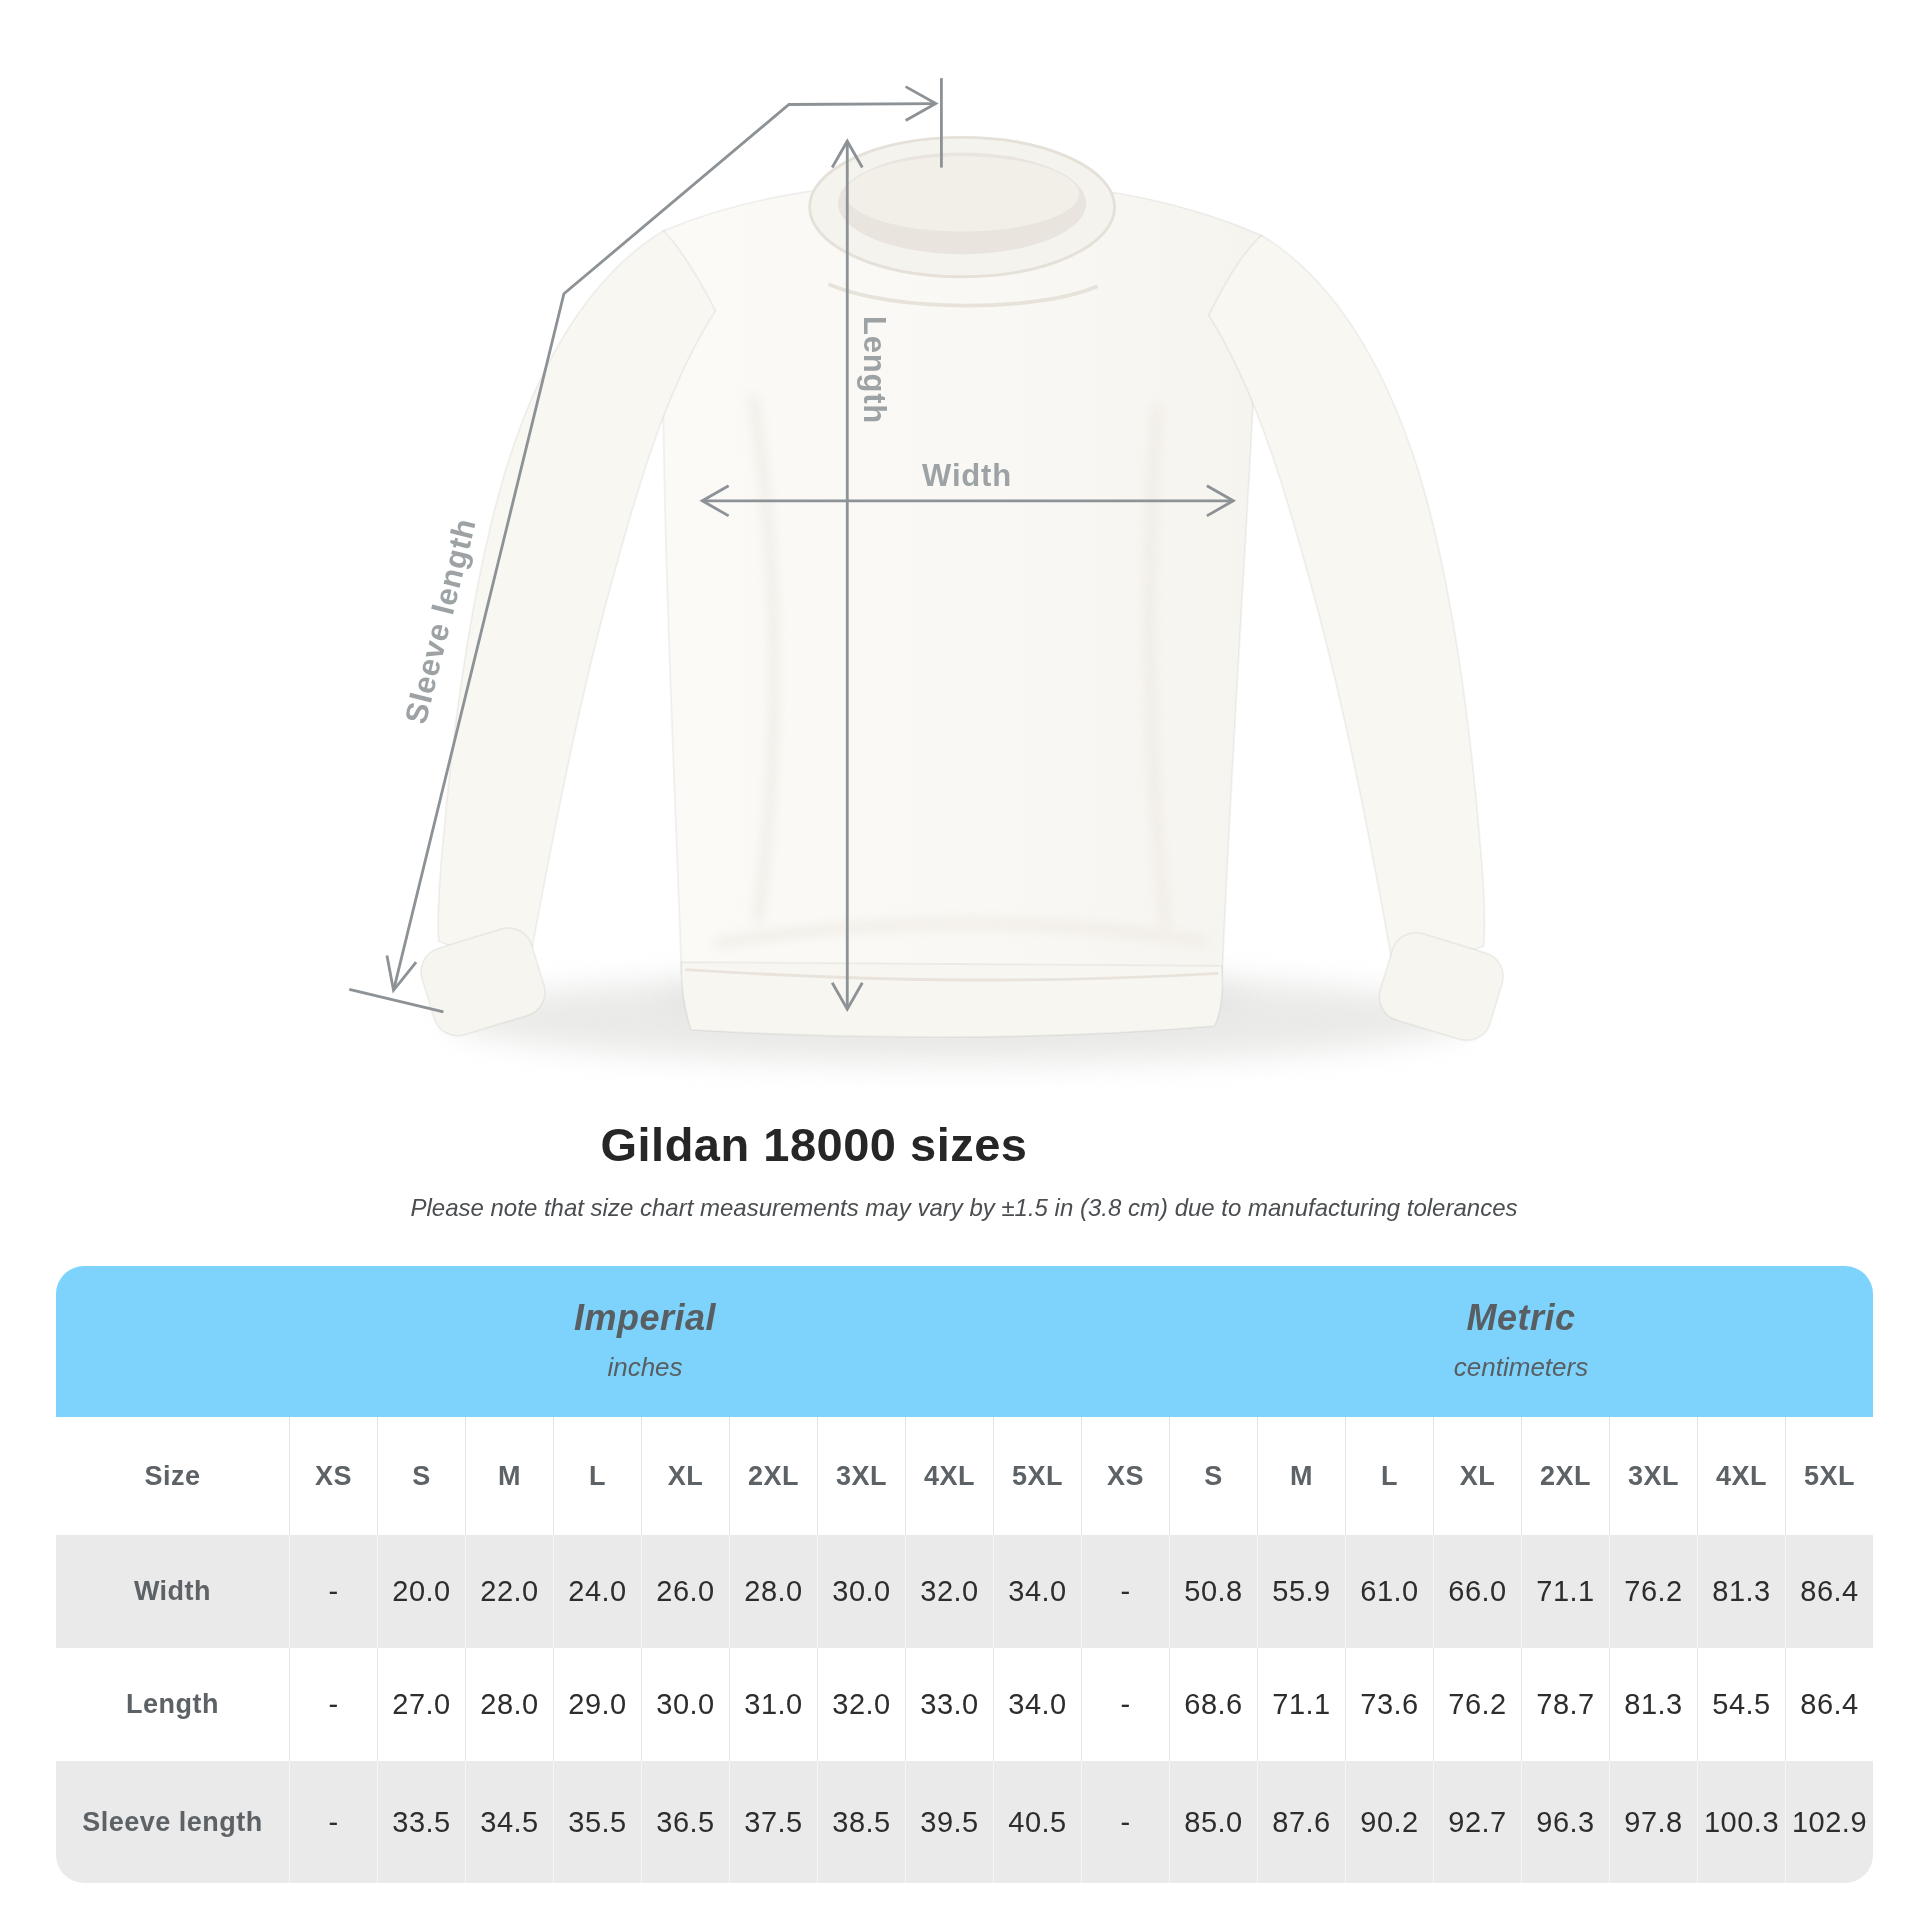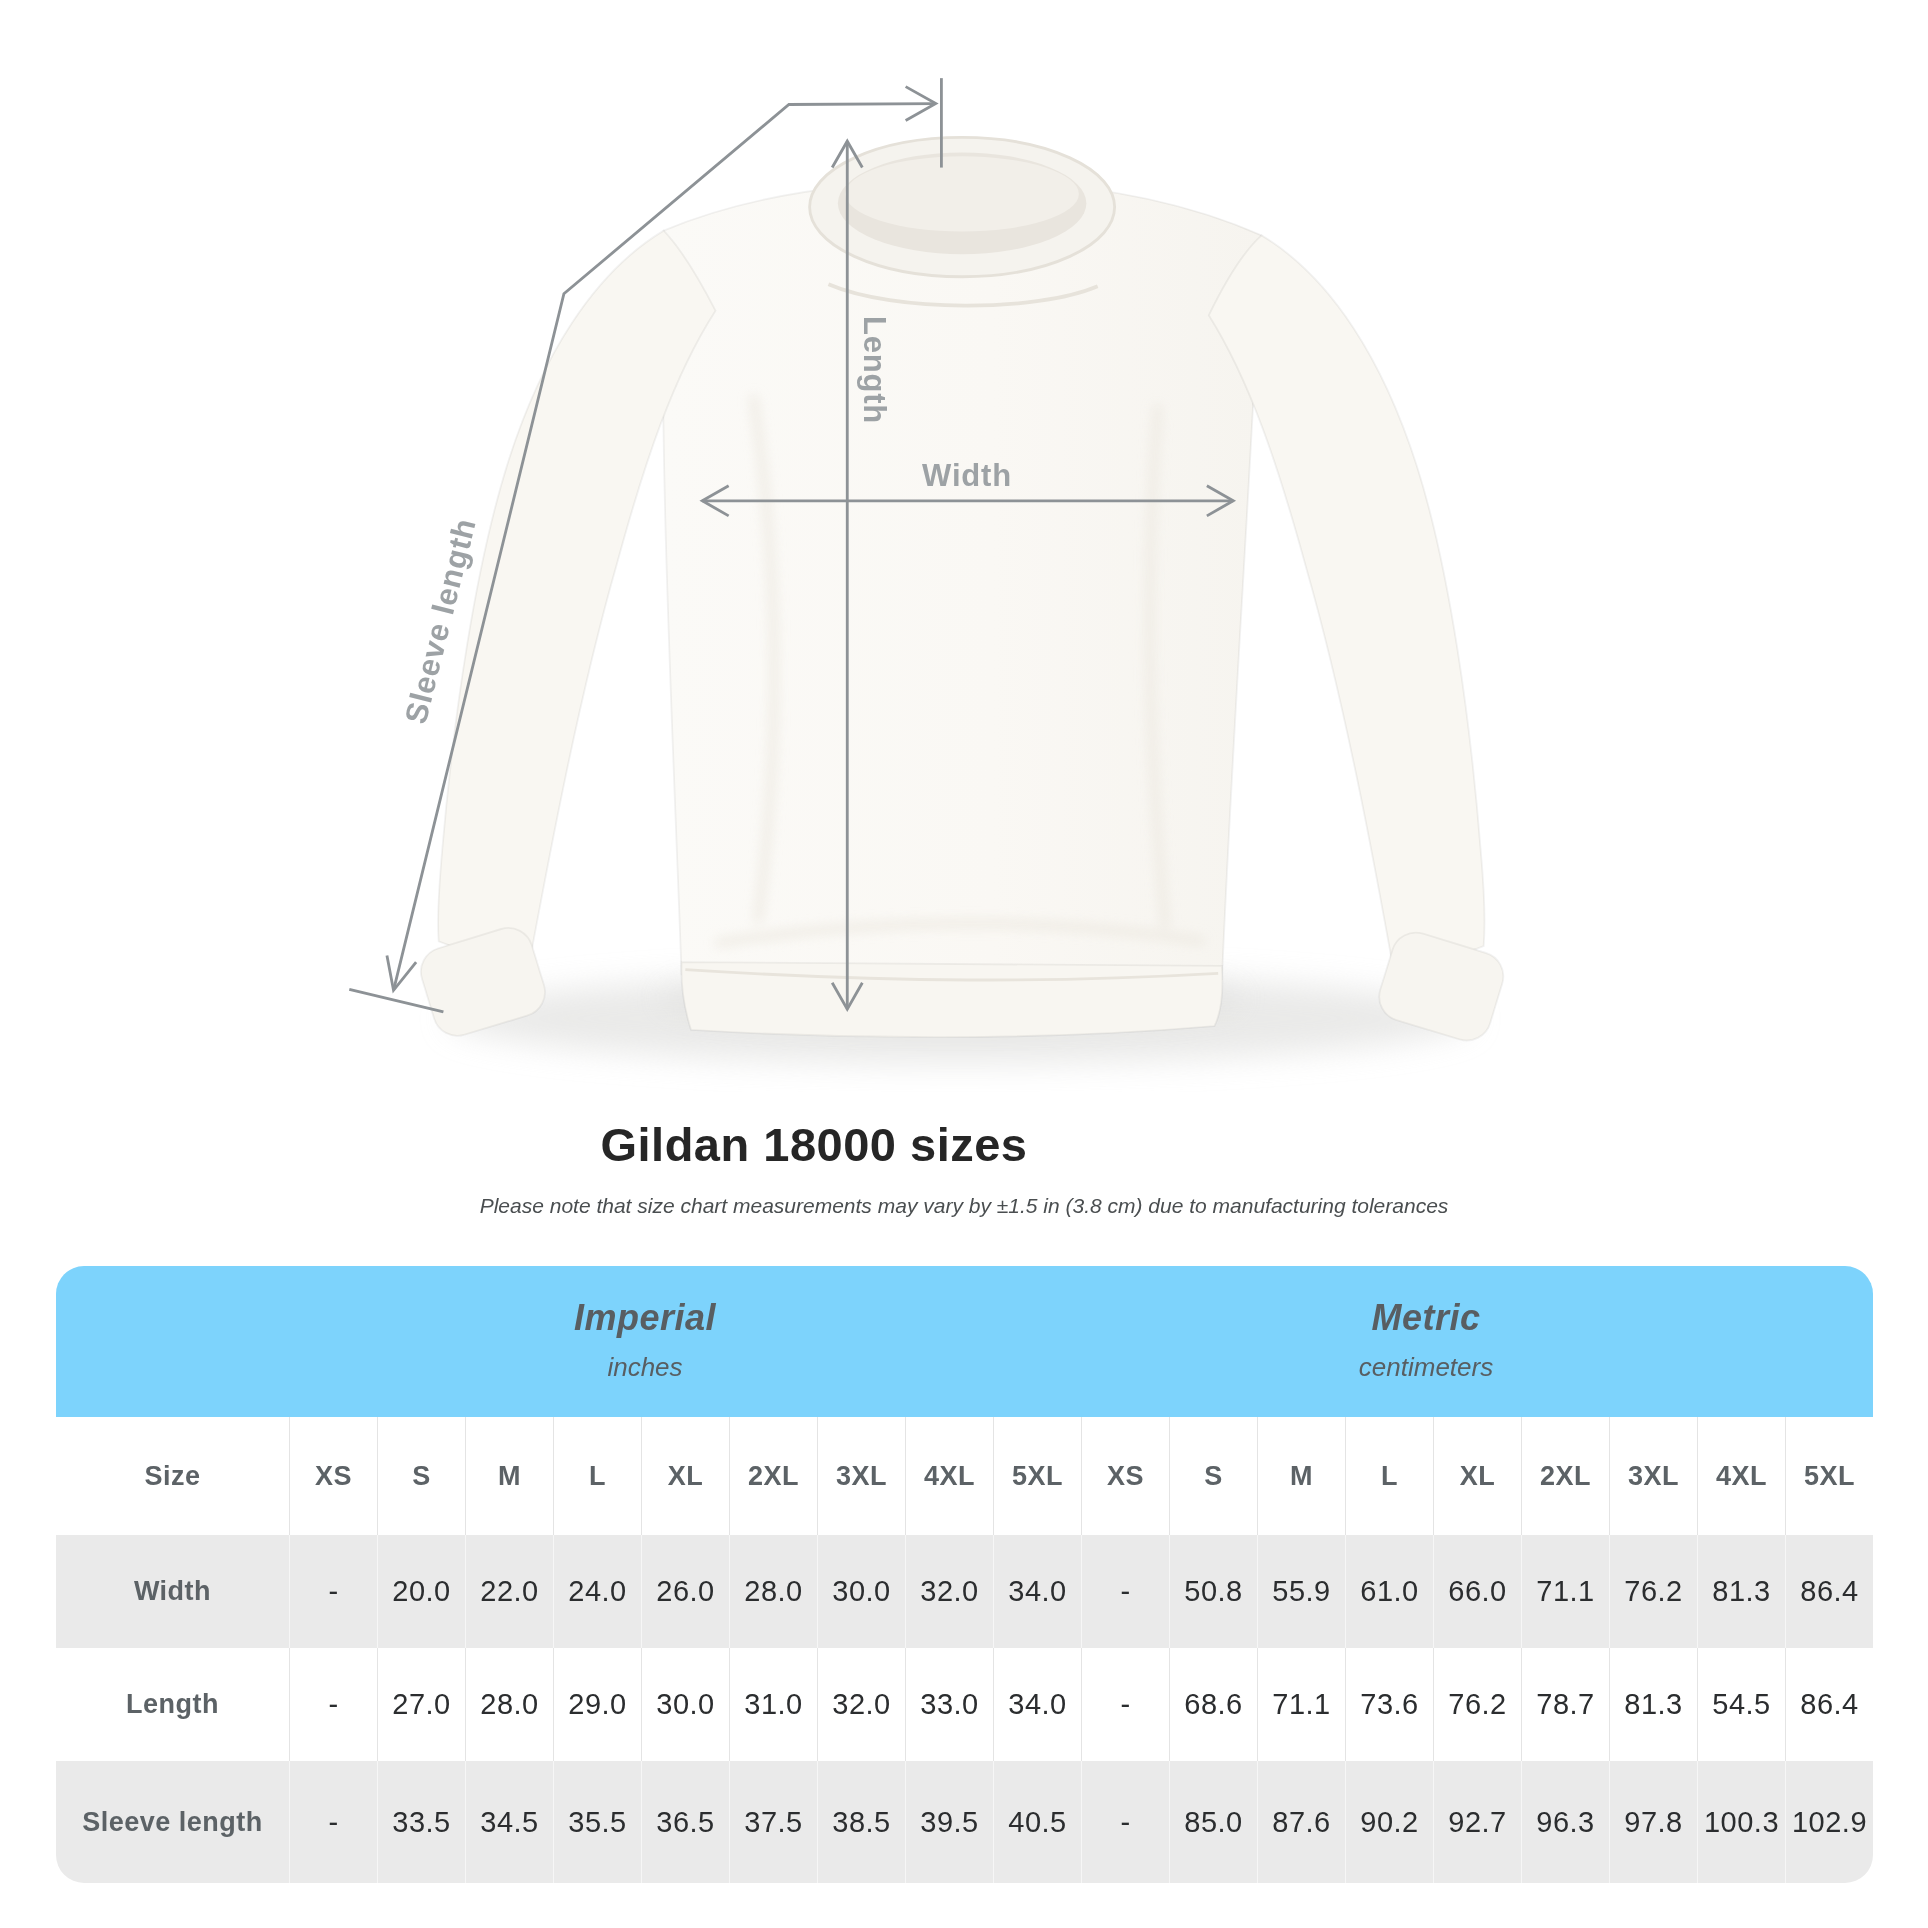--- a/index.html
+++ b/index.html
@@ -12,29 +12,29 @@
   .measure-label{position:absolute;color:#9da2a5;font-weight:bold;font-size:31px;
                  letter-spacing:0.8px;white-space:nowrap;}
   .lbl-length{left:874px;top:370px;transform:translate(-50%,-50%) rotate(90deg);}
   .lbl-width{left:967px;top:476px;transform:translate(-50%,-50%);}
   .lbl-sleeve{left:441px;top:621px;transform:translate(-50%,-50%) rotate(-76deg);}
 
   
   .title{position:absolute;top:1117px;left:0;width:1628px;text-align:center;
          font-size:47px;font-weight:bold;color:#262626;letter-spacing:0.5px;}
   .subtitle{position:absolute;top:1194px;left:0;width:1928px;text-align:center;
-            font-size:21px;font-style:italic;color:#4a4e50;}
+            font-size:24px;font-style:italic;color:#4a4e50;}
 
   
   .size-table{position:absolute;left:56px;top:1266px;width:1817px;
               border-radius:28px;overflow:hidden;background:#ffffff;}
   .band{position:relative;height:151px;background:#7dd3fc;}
   .group{position:absolute;top:50%;transform:translate(-50%,-52%);text-align:center;color:#585e62;}
   .g-imp{left:589px;}
-  .g-met{left:1370px;}
+  .g-met{left:1465px;}
   .gname{font-size:36px;font-weight:bold;font-style:italic;letter-spacing:0.5px;}
   .gunit{font-size:26px;font-style:italic;margin-top:13px;}
 
   .trow{display:grid;grid-template-columns:233px repeat(18,1fr);}
   .trow.white{background:#ffffff;}
   .trow.gray{background:#eaeaea;}
   .trow.header-row{height:118px;}
   .trow.data-row{height:113px;}
   .trow.data-row.last{height:122px;}
   .cell{display:flex;align-items:center;justify-content:center;}

